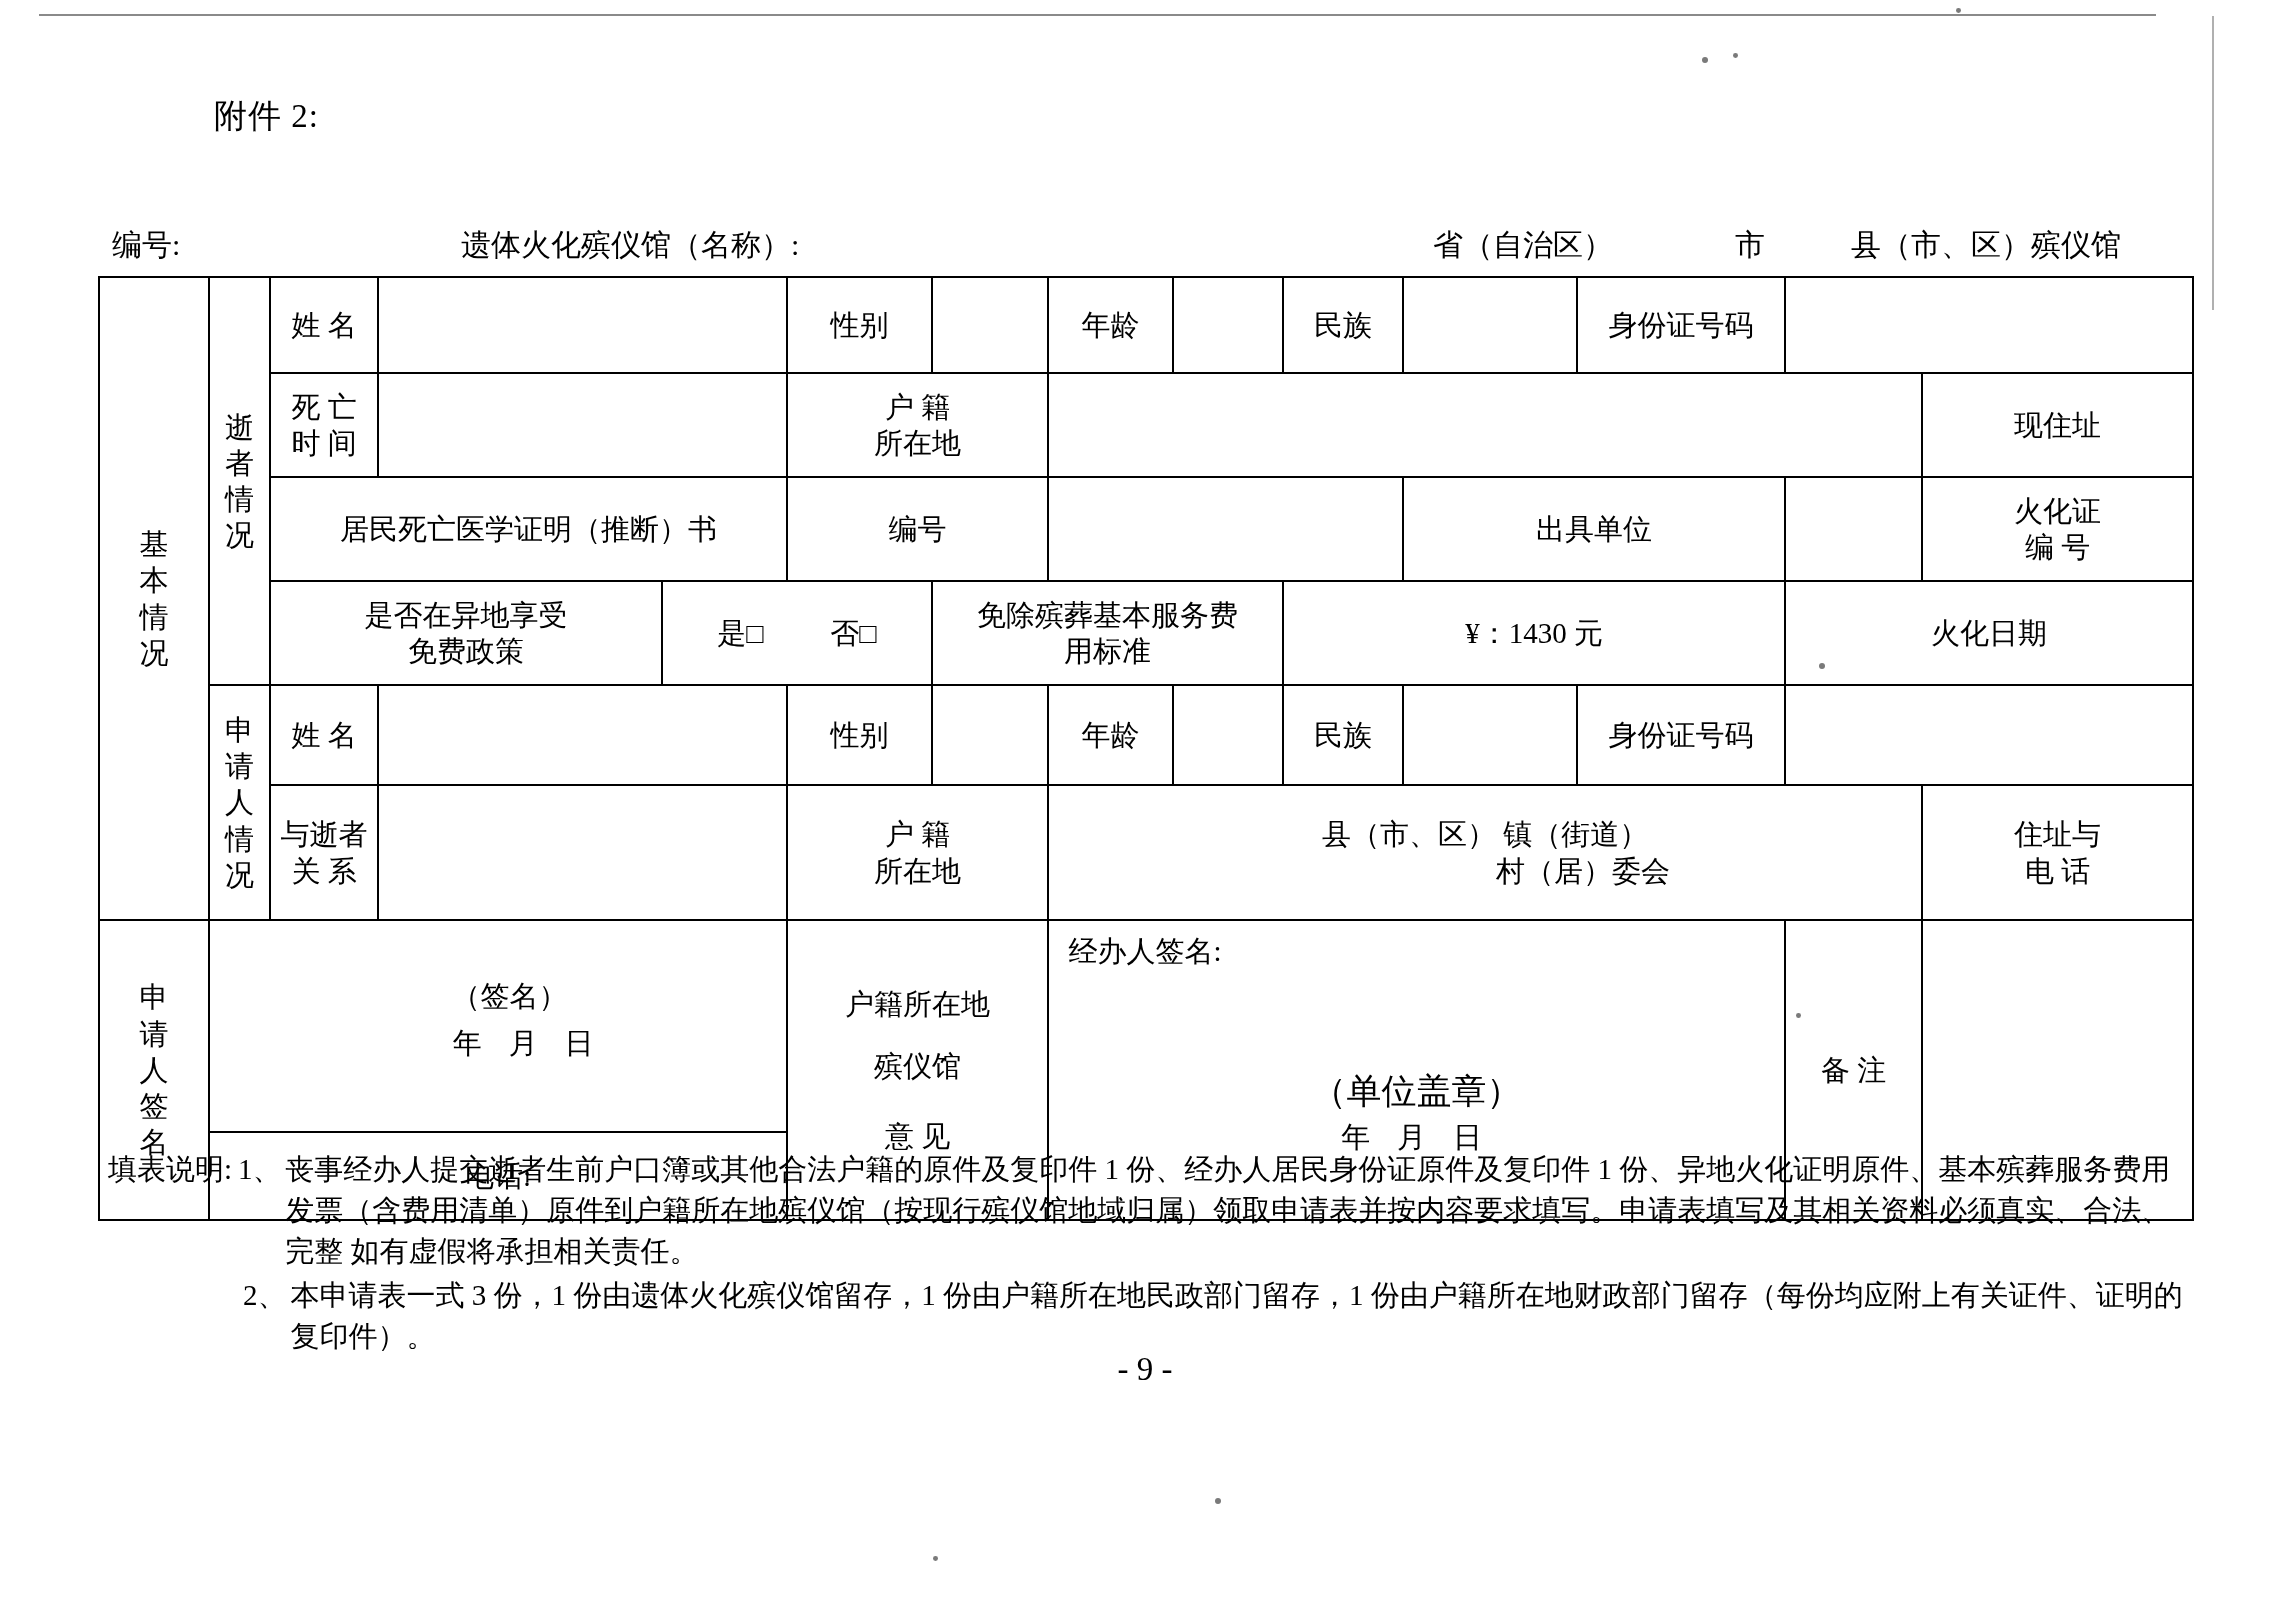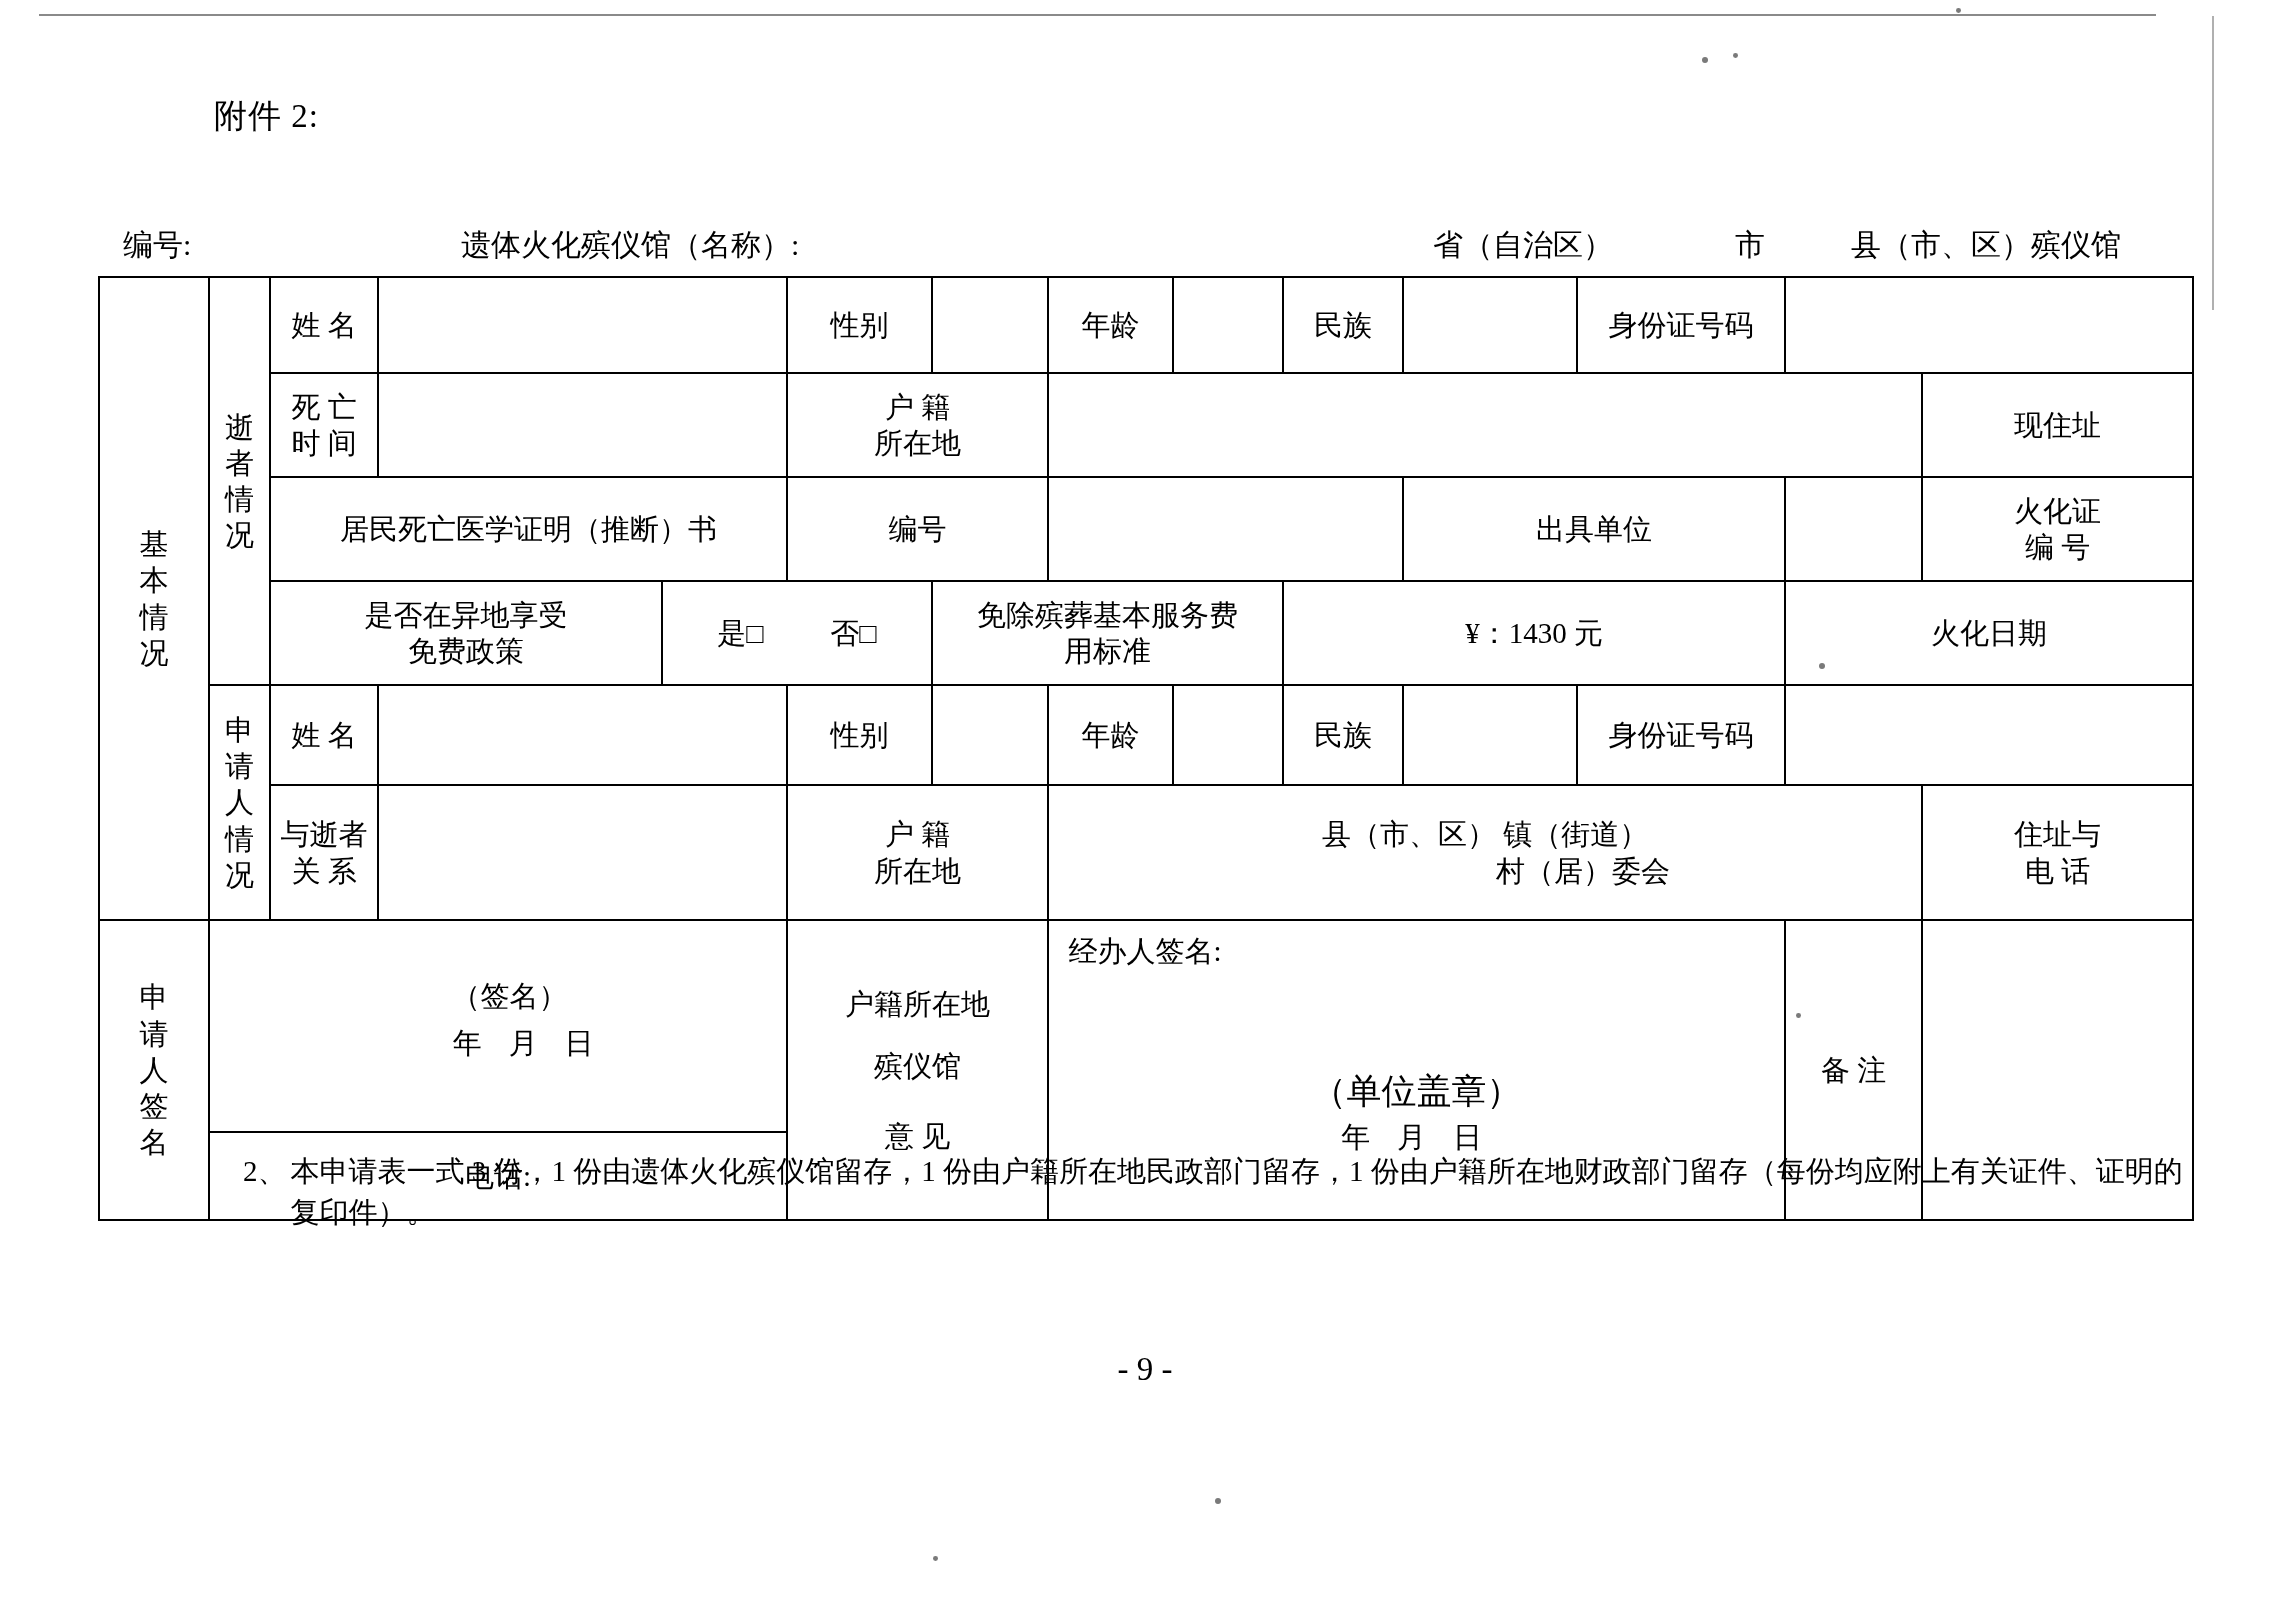--- a/index.html
+++ b/index.html
@@ -49,21 +49,21 @@
     font-size: 53px;
     font-weight: bold;
     letter-spacing: 2px;
   }
   .subhead {
     position: absolute;
     top: 225px;
     font-size: 30px;
     white-space: nowrap;
   }
-  .sh-no   { left: 123px; }
+  .sh-no   { left: 112px; }
   .sh-hall { left: 461px; }
   .sh-prov { left: 1433px; text-align: center; }
   .sh-city { left: 1735px; }
   .sh-cnty { left: 1851px; }
 
   
   table.form {
     position: absolute;
     left: 98px;
     top: 276px;
@@ -339,20 +339,25 @@
       <td rowspan="2">备 注</td>
       <td rowspan="2" class="blank"></td>
     </tr>
     <tr>
       <td colspan="4" class="tel-cell" style="height:69px">电话:</td>
     </tr>
   </tbody>
     </table>
 
   <div class="notes">
+    <div class="notes-row">
+      <span class="notes-label">填表说明:</span>
+      <span class="notes-num">1、</span>
+      <span class="notes-body">丧事经办人提交逝者生前户口簿或其他合法户籍的原件及复印件 1 份、经办人居民身份证原件及复印件 1 份、异地火化证明原件、基本殡葬服务费用发票（含费用清单）原件到户籍所在地殡仪馆（按现行殡仪馆地域归属）领取申请表并按内容要求填写。申请表填写及其相关资料必须真实、合法、完整 如有虚假将承担相关责任。</span>
+    </div>
     <div class="notes-item2">
       <span class="notes-num">2、</span>
       <span class="notes-body">本申请表一式 3 份，1 份由遗体火化殡仪馆留存，1 份由户籍所在地民政部门留存，1 份由户籍所在地财政部门留存（每份均应附上有关证件、证明的复印件）。</span>
     </div>
   </div>
 
   <div class="page-num">- 9 -</div>
 
 </div>
 

